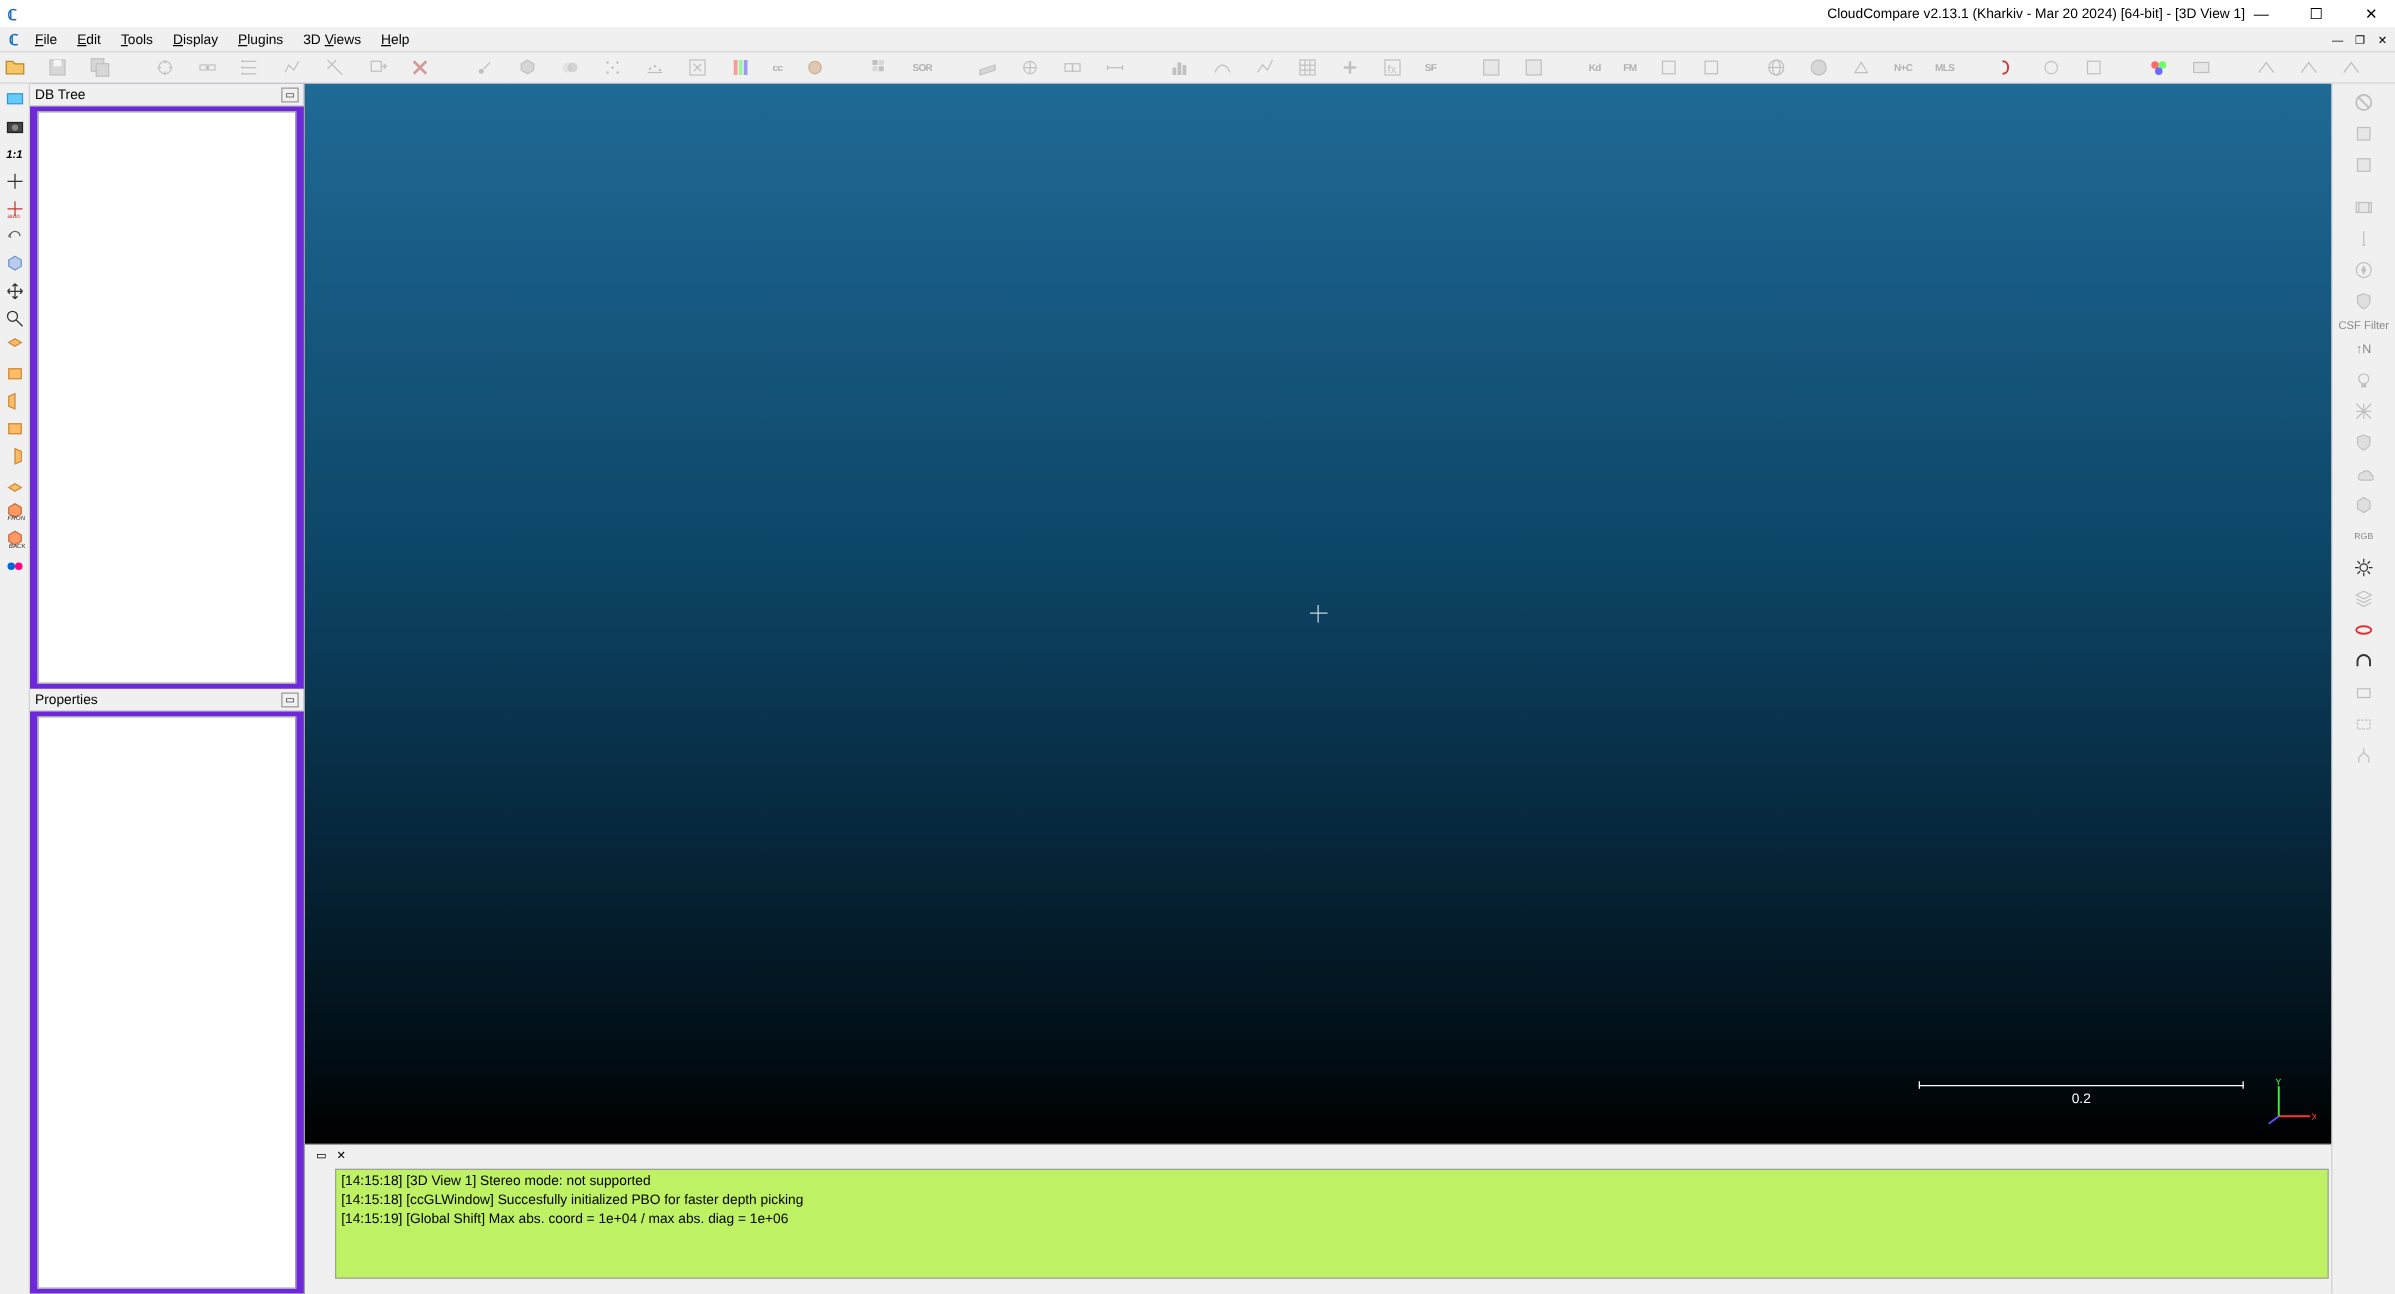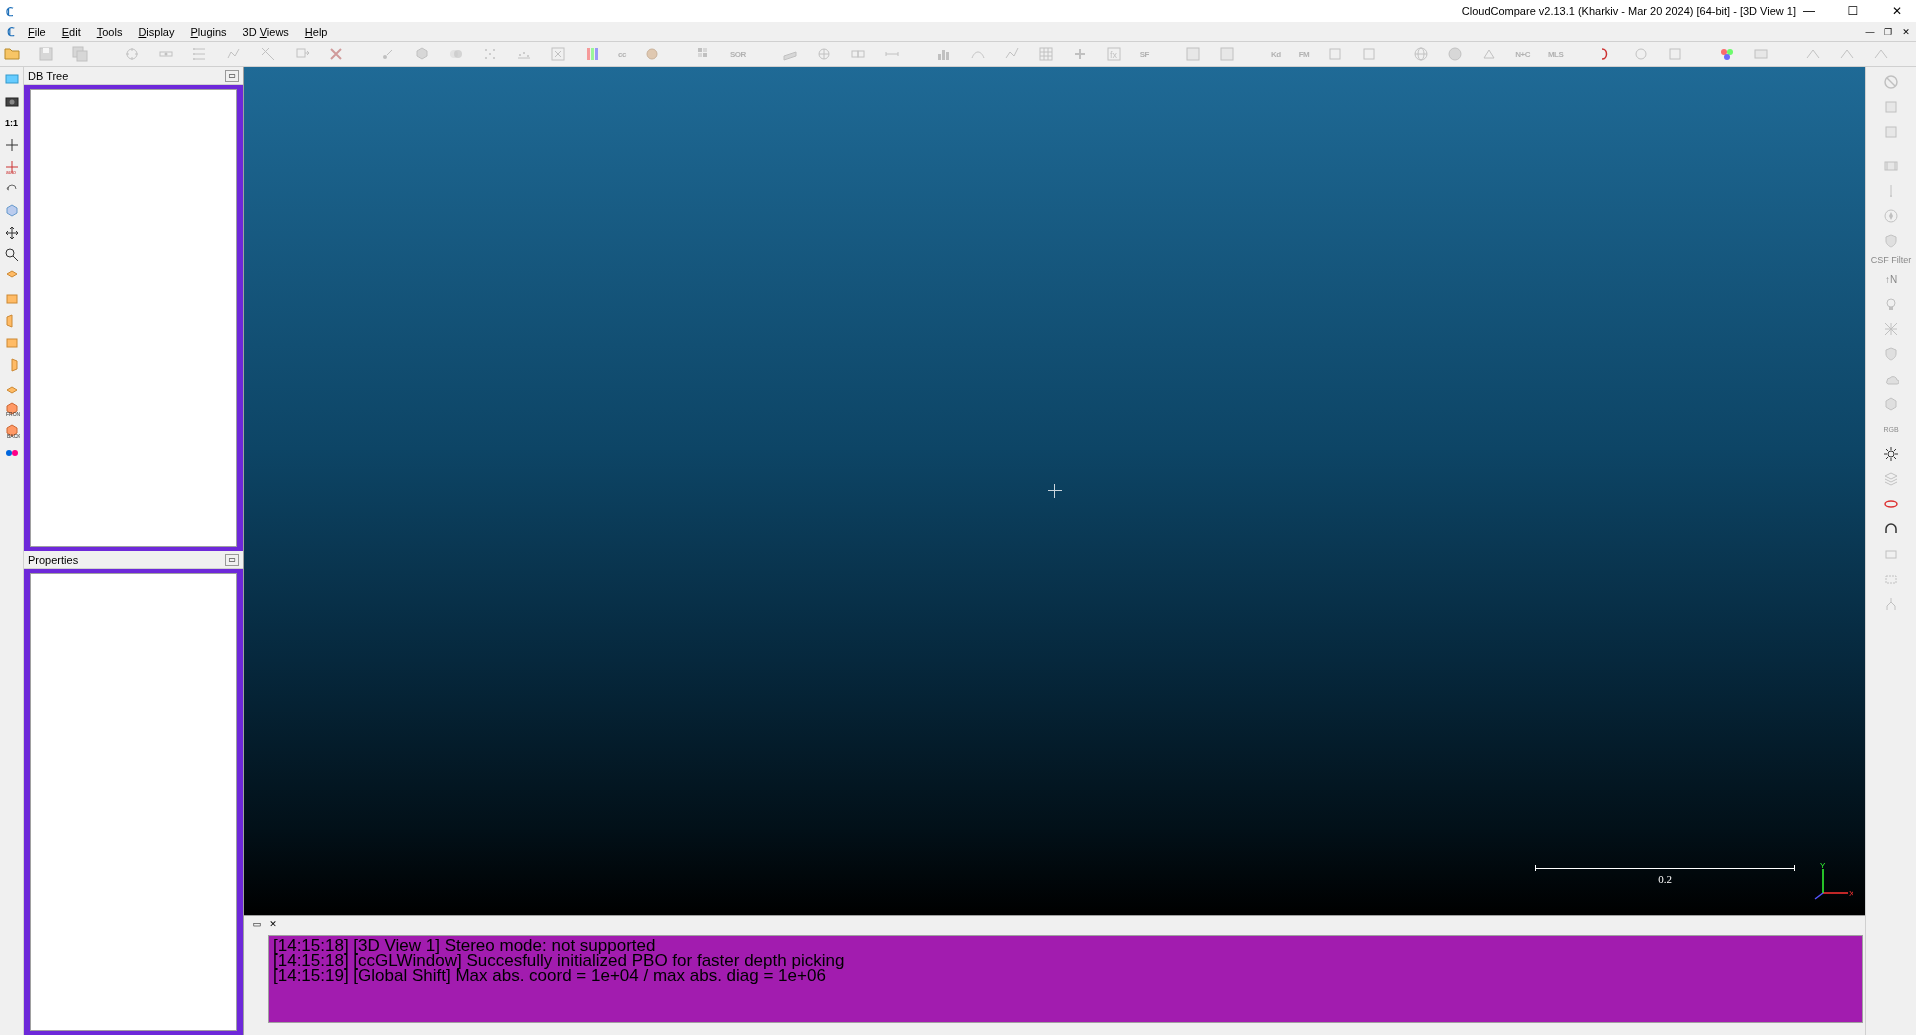--- a/index.html
+++ b/index.html
@@ -25,21 +25,21 @@
 .tb-btn { width: 22px; height: 22px; display: flex; align-items: center; justify-content: center; cursor: pointer; border-radius: 2px; }
 .tb-btn.disabled { opacity: 0.45; cursor: default; }
 .tb-sep { width: 6px; }
 .tb-ico { width: 16px; height: 16px; display: block; }
 .tb-txt { font-size: 8px; font-weight: bold; color: #666; letter-spacing: -0.5px; }
 
 
 .main-area { display: flex; height: calc(100% - 22px - 20px - 25px); }
 
 
-.left-toolbar { width: 24px; background: #f0f0f0; display: flex; flex-direction: column; align-items: center; padding-top: 2px; gap: 2px; border-right: 1px solid #d0d0d0; }
+.left-toolbar { width: 24px; background: #f0f0f0; display: flex; flex-direction: column; align-items: center; padding-top: 2px; gap: 2px; border-right: 1px solid #d0d0d0; font-style: italic; }
 .left-toolbar .tb-btn { width: 20px; height: 20px; }
 
 
 .left-panels { width: 220px; background: #6d28d9; display: flex; flex-direction: column; border-right: 1px solid #a0a0a0; }
 .panel-header { height: 18px; background: #f0f0f0; display: flex; align-items: center; padding: 0 4px; font-size: 11px; border-bottom: 1px solid #d0d0d0; }
 .panel-header .label { flex: 1; }
 .panel-header .float-btn { width: 14px; height: 12px; border: 1px solid #999; font-size: 8px; text-align: center; line-height: 10px; cursor: pointer; }
 .panel-body { flex: 1; margin: 4px 6px; background: #fff; border: 1px solid #a0a0a0; }
 
 
@@ -47,36 +47,36 @@
 .viewport { flex: 1; position: relative; background: linear-gradient(to bottom, #1f6a96 0%, #0d4566 45%, #06283d 70%, #021018 90%, #000 100%); }
 .cross { position: absolute; left: 50%; top: 50%; transform: translate(-50%, -50%); width: 14px; height: 14px; }
 .cross::before, .cross::after { content: ""; position: absolute; background: #ccd6dd; }
 .cross::before { left: 6px; top: 0; width: 1px; height: 14px; }
 .cross::after { top: 6px; left: 0; height: 1px; width: 14px; }
 .scale-bar { position: absolute; right: 70px; bottom: 30px; color: #fff; font-size: 11px; text-align: center; }
 .scale-line { height: 1px; background: #fff; width: 260px; position: relative; }
 .scale-line::before, .scale-line::after { content: ""; position: absolute; width: 1px; height: 6px; background: #fff; top: -3px; }
 .scale-line::before { left: 0; }
 .scale-line::after { right: 0; }
-.scale-label { margin-top: 4px; text-align: center; font-family: Liberation Serif, serif; }
+.scale-label { margin-top: 4px; text-align: center; font-family: Liberation Sans, sans-serif; }
 .axis-gizmo { position: absolute; right: 12px; bottom: 12px; width: 40px; height: 40px; }
 .axis-gizmo svg { width: 40px; height: 40px; }
 
 
 .right-toolbar { width: 51px; background: #f0f0f0; display: flex; flex-direction: column; align-items: center; padding-top: 4px; gap: 3px; border-left: 1px solid #d0d0d0; }
 .right-toolbar .tb-btn { width: 22px; height: 22px; }
 .right-toolbar .rt-sep { height: 6px; }
 .right-toolbar .rt-label { font-size: 9px; color: #888; }
 
 
 .console-wrap { border-top: 1px solid #a0a0a0; }
 .console-header { height: 17px; background: #f0f0f0; display: flex; align-items: center; padding: 0 4px; font-size: 11px; }
 .console-header .label { flex: 1; }
 .console-header .cbtn { width: 14px; height: 12px; font-size: 9px; text-align: center; line-height: 11px; cursor: pointer; margin-left: 2px; }
-.console-body { height: 88px; background: #a21caf; margin: 2px 2px 2px 24px; border: 1px solid #a0a0a0; padding: 2px 4px; font-size: 17px; overflow-y: scroll; position: relative; }
+.console-body { height: 88px; background: #bef264; margin: 2px 2px 2px 24px; border: 1px solid #a0a0a0; padding: 2px 4px; font-size: 11px; overflow-y: scroll; position: relative; }
 .console-line { white-space: nowrap; line-height: 15px; }
 .console-bottom-space { height: 10px; background: #f0f0f0; }
 </style>
 </head>
 <body>
 
 <div class="titlebar">
   <span class="logo">ℂ</span>
   <span class="title">CloudCompare v2.13.1 (Kharkiv - Mar 20 2024) [64-bit] - [3D View 1]</span>
   <div class="win-btns">

